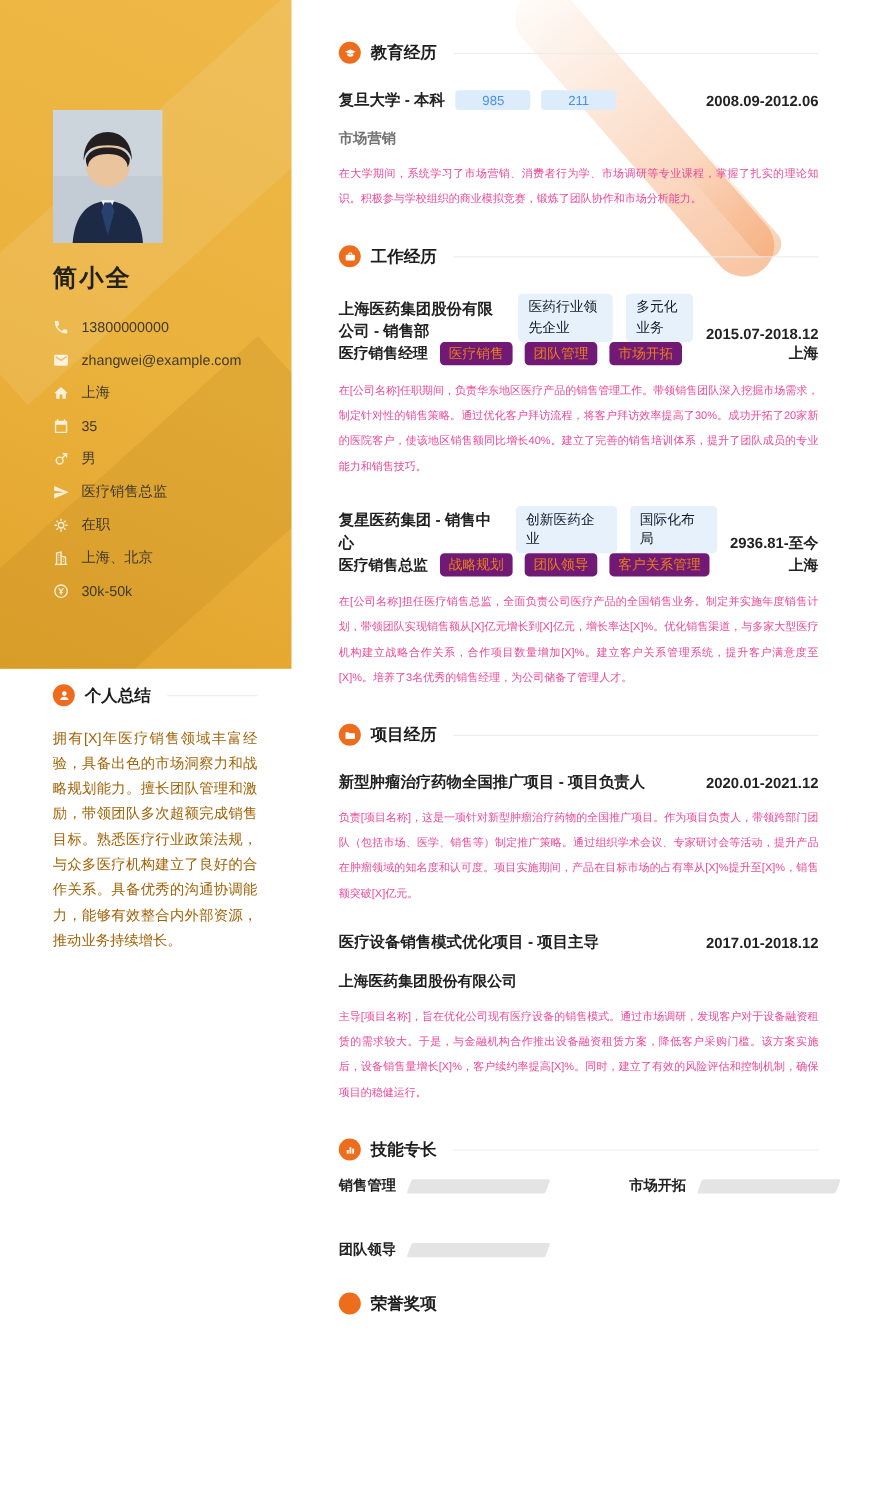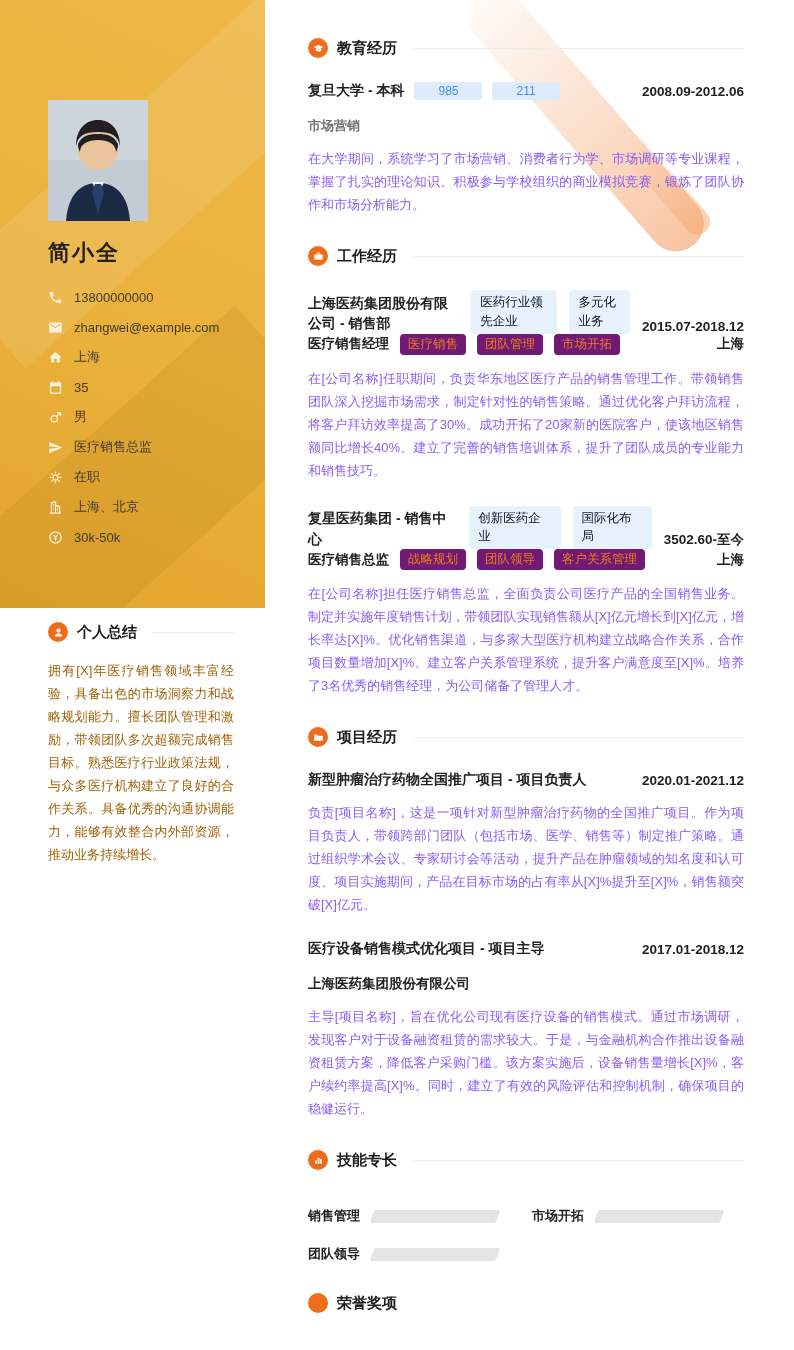--- a/index.html
+++ b/index.html
@@ -46,21 +46,21 @@
 
   
   .main{position:absolute;left:308px;top:0;width:436px;height:1350px;}
   .deco{position:absolute;border-radius:40px;z-index:0;pointer-events:none;}
   .deco-1{left:250px;top:-45px;width:56px;height:330px;transform:rotate(-41deg);
     background:linear-gradient(to bottom,rgba(252,226,206,0.12),rgba(243,148,85,0.55));}
   .deco-2{left:346px;top:128px;width:26px;height:118px;border-radius:20px;transform:rotate(-41deg);
     background:linear-gradient(to bottom,rgba(252,226,206,0.10),rgba(244,160,100,0.50));}
   .main-content{position:relative;z-index:1;padding-top:38px;}
 
-  .para{margin:12px 0 0 0;font-size:13px;line-height:23px;color:#8b5cf6;text-align:justify;}
+  .para{margin:12px 0 0 0;font-size:10px;line-height:23px;color:#ec4899;text-align:justify;}
   .period{margin-left:auto;font-weight:bold;font-size:13.5px;color:#222;white-space:nowrap;}
 
   
   .edu-row{display:flex;align-items:center;gap:10px;margin-top:24px;}
   .school{font-size:14px;font-weight:bold;color:#222;white-space:nowrap;}
   .badge{background:#ddecfb;color:#4a90e2;font-size:12px;padding:2px 24px;border-radius:3px;}
   .major{margin-top:17px;font-weight:bold;font-size:13px;color:#737373;}
 
   
   .sec-gap{margin-top:30px;}
@@ -71,21 +71,21 @@
   .pos{font-weight:bold;font-size:13.5px;color:#222;white-space:nowrap;}
   .otag{background:#701a75;color:#ed7d17;font-size:12.5px;padding:2px 8px;border-radius:4px;white-space:nowrap;}
   .loc{margin-left:auto;font-weight:bold;font-size:13.5px;color:#222;}
 
   
   .proj-row{display:flex;align-items:center;margin-top:24px;}
   .proj-name{font-weight:bold;font-size:14px;color:#222;}
   .proj-company{margin-top:17px;font-weight:bold;font-size:13.5px;color:#222;}
 
   
-  .skills-grid{display:grid;grid-template-columns:224px 1fr;column-gap:0;row-gap:20px;margin-top:37px;}
+  .skills-grid{display:grid;grid-template-columns:224px 1fr;column-gap:0;row-gap:20px;margin-top:14px;gap:40px;}
   .skill{display:flex;align-items:center;gap:12px;}
   .skill-name{font-weight:bold;font-size:13px;color:#222;white-space:nowrap;}
   .skill-track{width:126px;height:13px;background:#e4e4e4;border-radius:2px;transform:skewX(-20deg);overflow:hidden;}
   .skill-fill{height:100%;background:#f57a10;}
 </style>
 </head>
 <body>
 
 <div class="sidebar-panel">
   <div class="stripe-a"></div>
@@ -260,21 +260,21 @@
         <span class="loc">上海</span>
       </div>
       <p class="para">在[公司名称]任职期间，负责华东地区医疗产品的销售管理工作。带领销售团队深入挖掘市场需求，制定针对性的销售策略。通过优化客户拜访流程，将客户拜访效率提高了30%。成功开拓了20家新的医院客户，使该地区销售额同比增长40%。建立了完善的销售培训体系，提升了团队成员的专业能力和销售技巧。</p>
     </div>
 
     <div>
       <div class="job-row">
         <span class="company">复星医药集团 - 销售中心</span>
         <span class="btag">创新医药企业</span>
         <span class="btag">国际化布局</span>
-        <span class="period">3502.60-至今</span>
+        <span class="period">2936.81-至今</span>
       </div>
       <div class="pos-row">
         <span class="pos">医疗销售总监</span>
         <span class="otag">战略规划</span>
         <span class="otag">团队领导</span>
         <span class="otag">客户关系管理</span>
         <span class="loc">上海</span>
       </div>
       <p class="para">在[公司名称]担任医疗销售总监，全面负责公司医疗产品的全国销售业务。制定并实施年度销售计划，带领团队实现销售额从[X]亿元增长到[X]亿元，增长率达[X]%。优化销售渠道，与多家大型医疗机构建立战略合作关系，合作项目数量增加[X]%。建立客户关系管理系统，提升客户满意度至[X]%。培养了3名优秀的销售经理，为公司储备了管理人才。</p>
     </div>

